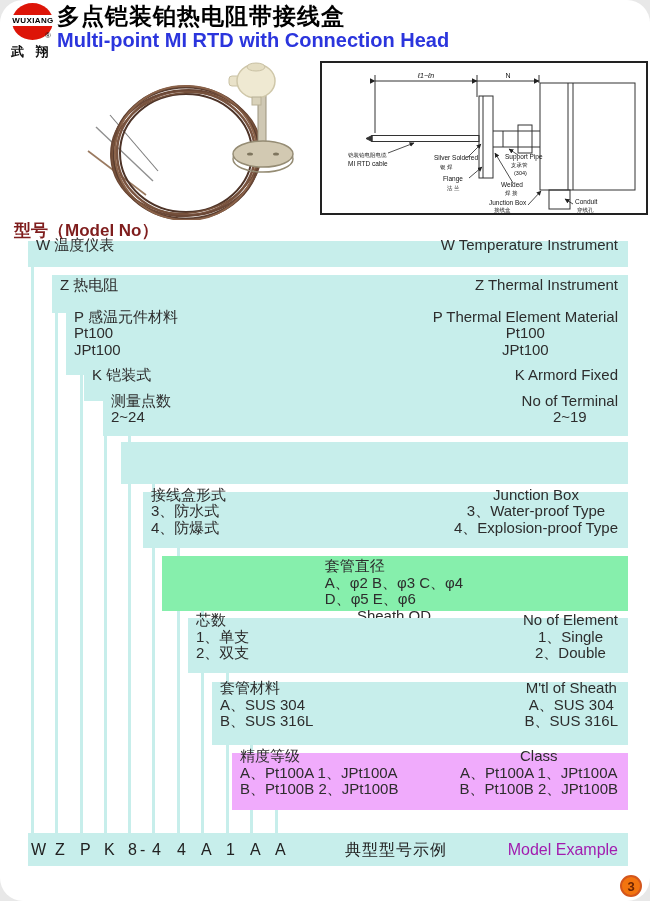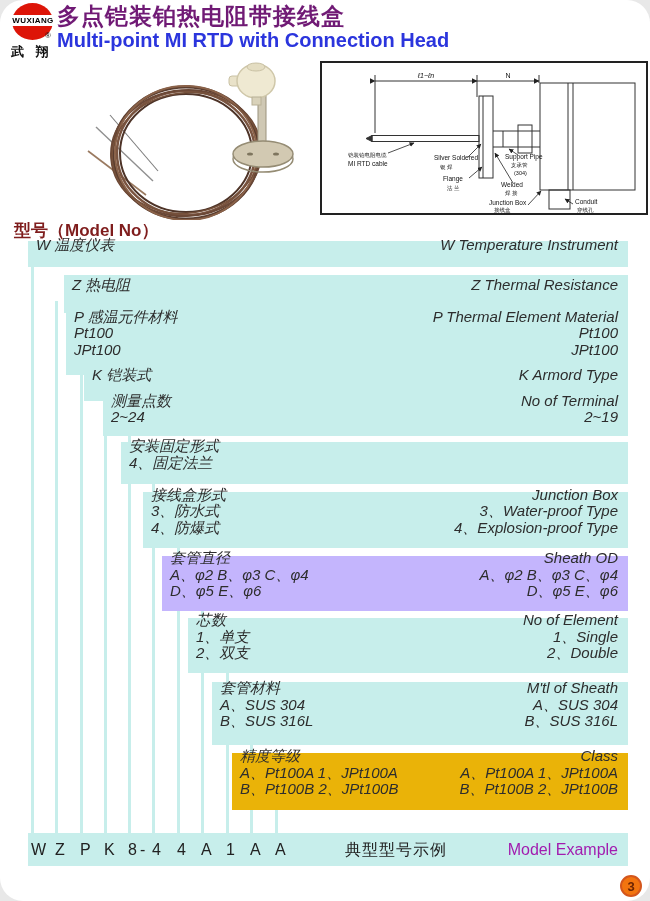--- a/index.html
+++ b/index.html
@@ -19,23 +19,23 @@
 
   
   .photo{position:absolute;left:58px;top:55px;width:250px;height:165px;}
   .drawing{position:absolute;left:320px;top:61px;width:328px;height:154px;border:2px solid #222;
            box-sizing:border-box;background:#fff;}
   .drawing svg{display:block;}
 
   
   .heading{position:absolute;left:14px;top:219px;font-size:17px;font-weight:bold;color:#7f1d1d;}
   .band{position:absolute;right:22px;display:flex;justify-content:space-between;align-items:center;
-        padding:2px 10px 19px 8px;box-sizing:border-box;font-style:italic;}
+        padding:2px 10px 19px 8px;box-sizing:border-box;}
   .cell{white-space:pre-line;font-size:15px;line-height:16.5px;color:#2d2d2d;}
-  .cell.en{text-align:right;}
+  .cell.en{text-align:center;}
   .tline{position:absolute;width:3px;}
   .example{position:absolute;right:22px;}
   .code-char{position:absolute;top:50%;transform:translateY(-50%);font-size:16px;color:#222;}
   .cap-cn{position:absolute;left:317px;top:50%;transform:translateY(-50%);font-size:16px;color:#222;letter-spacing:1px;}
   .cap-en{position:absolute;right:10px;top:50%;transform:translateY(-50%);font-size:16px;color:#a21caf;}
 
   .page-num{position:absolute;left:620px;top:875px;width:22px;height:22px;border-radius:50%;
             display:flex;align-items:center;justify-content:center;font-size:13px;font-weight:bold;
             color:#6b2403;border:2px solid #d4561c;box-sizing:border-box;}
 </style>
@@ -43,21 +43,21 @@
 <body>
 
 <div class="page">
 
   <div class="logo">
     <div class="logo-circle" style="background: rgb(221, 21, 8);"></div>
     <div class="logo-band">WUXIANG</div>
     <div class="logo-reg">®</div>
     <div class="logo-cn">武 翔</div>
   </div>
-  <div class="title-cn" style="color: #701a75;">多点铠装铂热电阻带接线盒</div>
+  <div class="title-cn" style="color: #000000;">多点铠装铂热电阻带接线盒</div>
   <div class="title-en" style="color: rgb(43, 53, 221);">Multi-point MI RTD with Connection Head</div>
 
   <div class="photo">
     <svg width="250" height="165" viewBox="0 0 250 165">
 
       <line x1="38" y1="72" x2="95" y2="126" stroke="#8f8f8f" stroke-width="1.4"></line>
       <line x1="30" y1="96" x2="88" y2="140" stroke="#9a7a60" stroke-width="1.6"></line>
       <line x1="52" y1="60" x2="100" y2="116" stroke="#7d7d7d" stroke-width="1.1"></line>
 
       <g fill="none">
@@ -160,55 +160,53 @@
   <div class="tline" style="left: 177px; top: 548px; height: 285px; background: rgb(199, 238, 235);"></div>
   <div class="tline" style="left: 201px; top: 611px; height: 222px; background: rgb(199, 238, 235);"></div>
   <div class="tline" style="left: 226px; top: 673px; height: 160px; background: rgb(199, 238, 235);"></div>
   <div class="tline" style="left: 250px; top: 745px; height: 88px; background: rgb(199, 238, 235);"></div>
   <div class="tline" style="left: 275px; top: 810px; height: 23px; background: rgb(199, 238, 235);"></div>
 
   <div class="band" style="top: 241px; left: 28px; height: 26px; background: rgb(199, 238, 235);">
     <div class="cell cn">W 温度仪表</div>
     <div class="cell en">W  Temperature Instrument</div>
   </div>
-  <div class="band" style="top: 275px; left: 64px; height: 38px; background: rgb(199, 238, 235);">
+  <div class="band" style="top: 275px; left: 52px; height: 38px; background: rgb(199, 238, 235);">
     <div class="cell cn">Z 热电阻</div>
-    <div class="cell en">Z  Thermal Resistance</div>
+    <div class="cell en">Z  Thermal Instrument</div>
   </div>
   <div class="band" style="top: 309px; left: 66px; height: 66px; background: rgb(199, 238, 235);">
     <div class="cell cn">P 感温元件材料
 Pt100
 JPt100</div>
     <div class="cell en">P   Thermal Element Material
 Pt100
 JPt100</div>
   </div>
   <div class="band" style="top: 366px; left: 84px; height: 35px; background: rgb(199, 238, 235);">
     <div class="cell cn">K 铠装式</div>
-    <div class="cell en">K  Armord Type</div>
+    <div class="cell en">K  Armord Fixed</div>
   </div>
   <div class="band" style="top: 399px; left: 103px; height: 37px; background: rgb(199, 238, 235);">
     <div class="cell cn">测量点数
 2~24</div>
     <div class="cell en">No of Terminal
 2~19</div>
   </div>
   <div class="band" style="top: 442px; left: 121px; height: 42px; background: rgb(199, 238, 235);">
-    <div class="cell cn">安装固定形式
-4、固定法兰</div>
   </div>
   <div class="band" style="top: 492px; left: 143px; height: 56px; background: rgb(199, 238, 235);">
     <div class="cell cn">接线盒形式
 3、防水式
 4、防爆式</div>
     <div class="cell en">Junction Box
 3、Water-proof Type
 4、Explosion-proof Type</div>
   </div>
-  <div class="band" style="top: 556px; left: 162px; height: 55px; background: #c4b5fd;">
+  <div class="band" style="top: 556px; left: 162px; height: 55px; background: #86efac; flex-direction: column;">
     <div class="cell cn">套管直径
 A、φ2  B、φ3  C、φ4
 D、φ5  E、φ6</div>
     <div class="cell en">Sheath OD
 A、φ2  B、φ3  C、φ4
 D、φ5  E、φ6</div>
   </div>
   <div class="band" style="top: 618px; left: 188px; height: 55px; background: rgb(199, 238, 235);">
     <div class="cell cn">芯数
 1、单支
@@ -218,21 +216,21 @@
 2、Double</div>
   </div>
   <div class="band" style="top: 682px; left: 212px; height: 63px; background: rgb(199, 238, 235);">
     <div class="cell cn">套管材料
 A、SUS 304
 B、SUS 316L</div>
     <div class="cell en">M'tl of Sheath
 A、SUS 304
 B、SUS 316L</div>
   </div>
-  <div class="band" style="top: 753px; left: 232px; height: 57px; background: #eab308;">
+  <div class="band" style="top: 753px; left: 232px; height: 57px; background: #f0abfc;">
     <div class="cell cn">精度等级
 A、Pt100A  1、JPt100A
 B、Pt100B  2、JPt100B</div>
     <div class="cell en">Class
 A、Pt100A  1、JPt100A
 B、Pt100B  2、JPt100B</div>
   </div>
 
   <div class="example" style="top: 833px; left: 28px; height: 33px; background: rgb(199, 238, 235);">
     <span class="code-char" style="left:3px">W</span>

